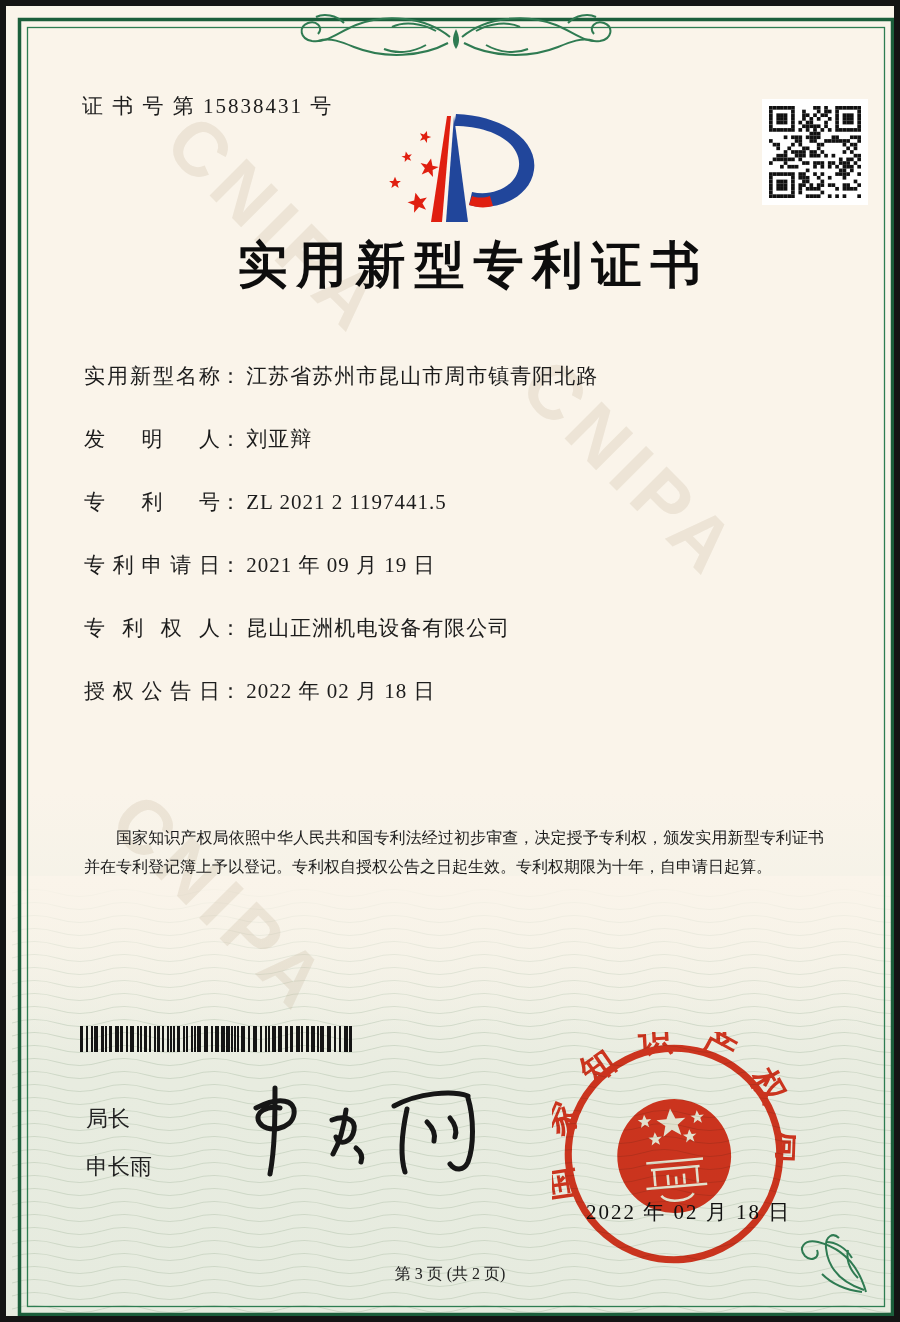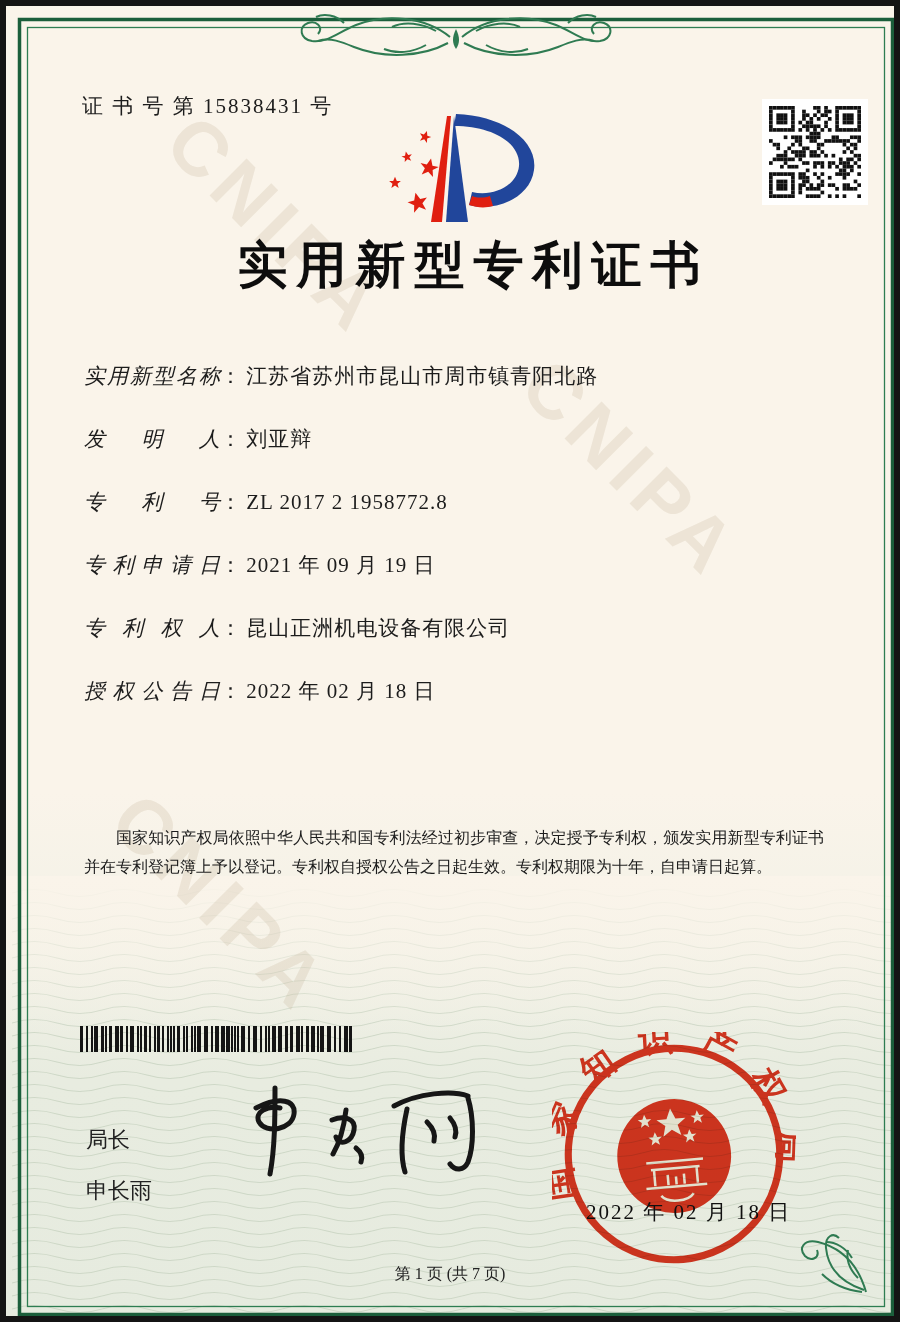--- a/index.html
+++ b/index.html
@@ -23,30 +23,30 @@
   .frame-svg{position:absolute; left:0; top:0; pointer-events:none;}
   .cert-no{position:absolute; left:76px; top:86px; font-size:21px; letter-spacing:2px;}
   .qr{position:absolute; left:756px; top:93px; width:106px; height:106px; background:#fff; padding:7px; box-sizing:border-box;}
   .logo{position:absolute; left:368px; top:98px;}
   .title{
     position:absolute; left:0; right:0; top:226px; text-align:center;
     font-size:50px; font-weight:700; letter-spacing:9px; color:#0d0d0d;margin-left:47px;
   }
   .fields{position:absolute; left:78px; right:66px; top:356px; font-size:21px;}
   .field-row{margin-bottom:34px; line-height:29px; white-space:nowrap;}
-  .flabel{display:inline-block; width:136px; text-align-last:justify; text-align:justify; vertical-align:bottom;font-style:italic;}
+  .flabel{display:inline-block; width:136px; text-align-last:justify; text-align:justify; vertical-align:bottom;}
   .colon{display:inline-block;}
   .fvalue{letter-spacing:1px;}
   .grant-row{display:flex;}
   .grant-right{margin-left:58px;}
   .bodytext{position:absolute; left:78px; right:70px; top:818px; font-size:16px; line-height:1.8; text-align:justify;}
   .bodytext p{margin:0; text-indent:2em;}
   .barcode{position:absolute; left:74px; top:1020px;}
   .signer{position:absolute; left:80px; top:1098px; font-size:22px; font-family:"Liberation Sans","DejaVu Sans",sans-serif; color:#222;}
-  .signer div{margin-bottom:18px;margin-top:21px;}
+  .signer div{margin-bottom:18px;}
   .signature{position:absolute; left:222px; top:1068px;}
   .seal{position:absolute; left:546px; top:1026px; mix-blend-mode:multiply; opacity:.94;}
   .seal-date{position:absolute; left:580px; top:1192px; font-size:21px; letter-spacing:2px; color:#101010; z-index:5;}
   .footer{position:absolute; left:0; right:0; top:1258px; text-align:center; font-size:16px; color:#222;}
   .seal-ring-text{font-size:33px; letter-spacing:24px; fill:#dd2b14; font-weight:700;
      font-family:"Liberation Serif","DejaVu Serif",serif;}
 </style>
 </head>
 <body>
 
@@ -414,21 +414,21 @@
     <div class="field-row">
       <span class="flabel">实用新型名称</span><span class="colon">：</span>
       <span class="fvalue">江苏省苏州市昆山市周市镇青阳北路</span>
     </div>
     <div class="field-row">
       <span class="flabel">发明人</span><span class="colon">：</span>
       <span class="fvalue">刘亚辩</span>
     </div>
     <div class="field-row">
       <span class="flabel">专利号</span><span class="colon">：</span>
-      <span class="fvalue">ZL 2017 2 1958772.8</span>
+      <span class="fvalue">ZL 2021 2 1197441.5</span>
     </div>
     <div class="field-row">
       <span class="flabel">专利申请日</span><span class="colon">：</span>
       <span class="fvalue">2021 年 09 月 19 日</span>
     </div>
     <div class="field-row">
       <span class="flabel">专利权人</span><span class="colon">：</span>
       <span class="fvalue">昆山正洲机电设备有限公司</span>
     </div>
     <div class="field-row grant-row">
@@ -544,15 +544,15 @@
           <path d="M104,160 C110,168 130,168 136,160"></path>
         </g>
       </g>
     </g>
     <defs>
       <path id="st2" d="M0,-10 L2.94,-3.09 L9.51,-3.09 L4.05,1.18 L5.88,8.09 L0,4 L-5.88,8.09 L-4.05,1.18 L-9.51,-3.09 L-2.94,-3.09 Z"></path>
     </defs>
   </svg>
   <div class="seal-date">2022 年 02 月 18 日</div>
 
-  <div class="footer">第 1 页 (共 7 页)</div>
+  <div class="footer">第 3 页 (共 2 页)</div>
 
 </div>
 
 </body></html>

